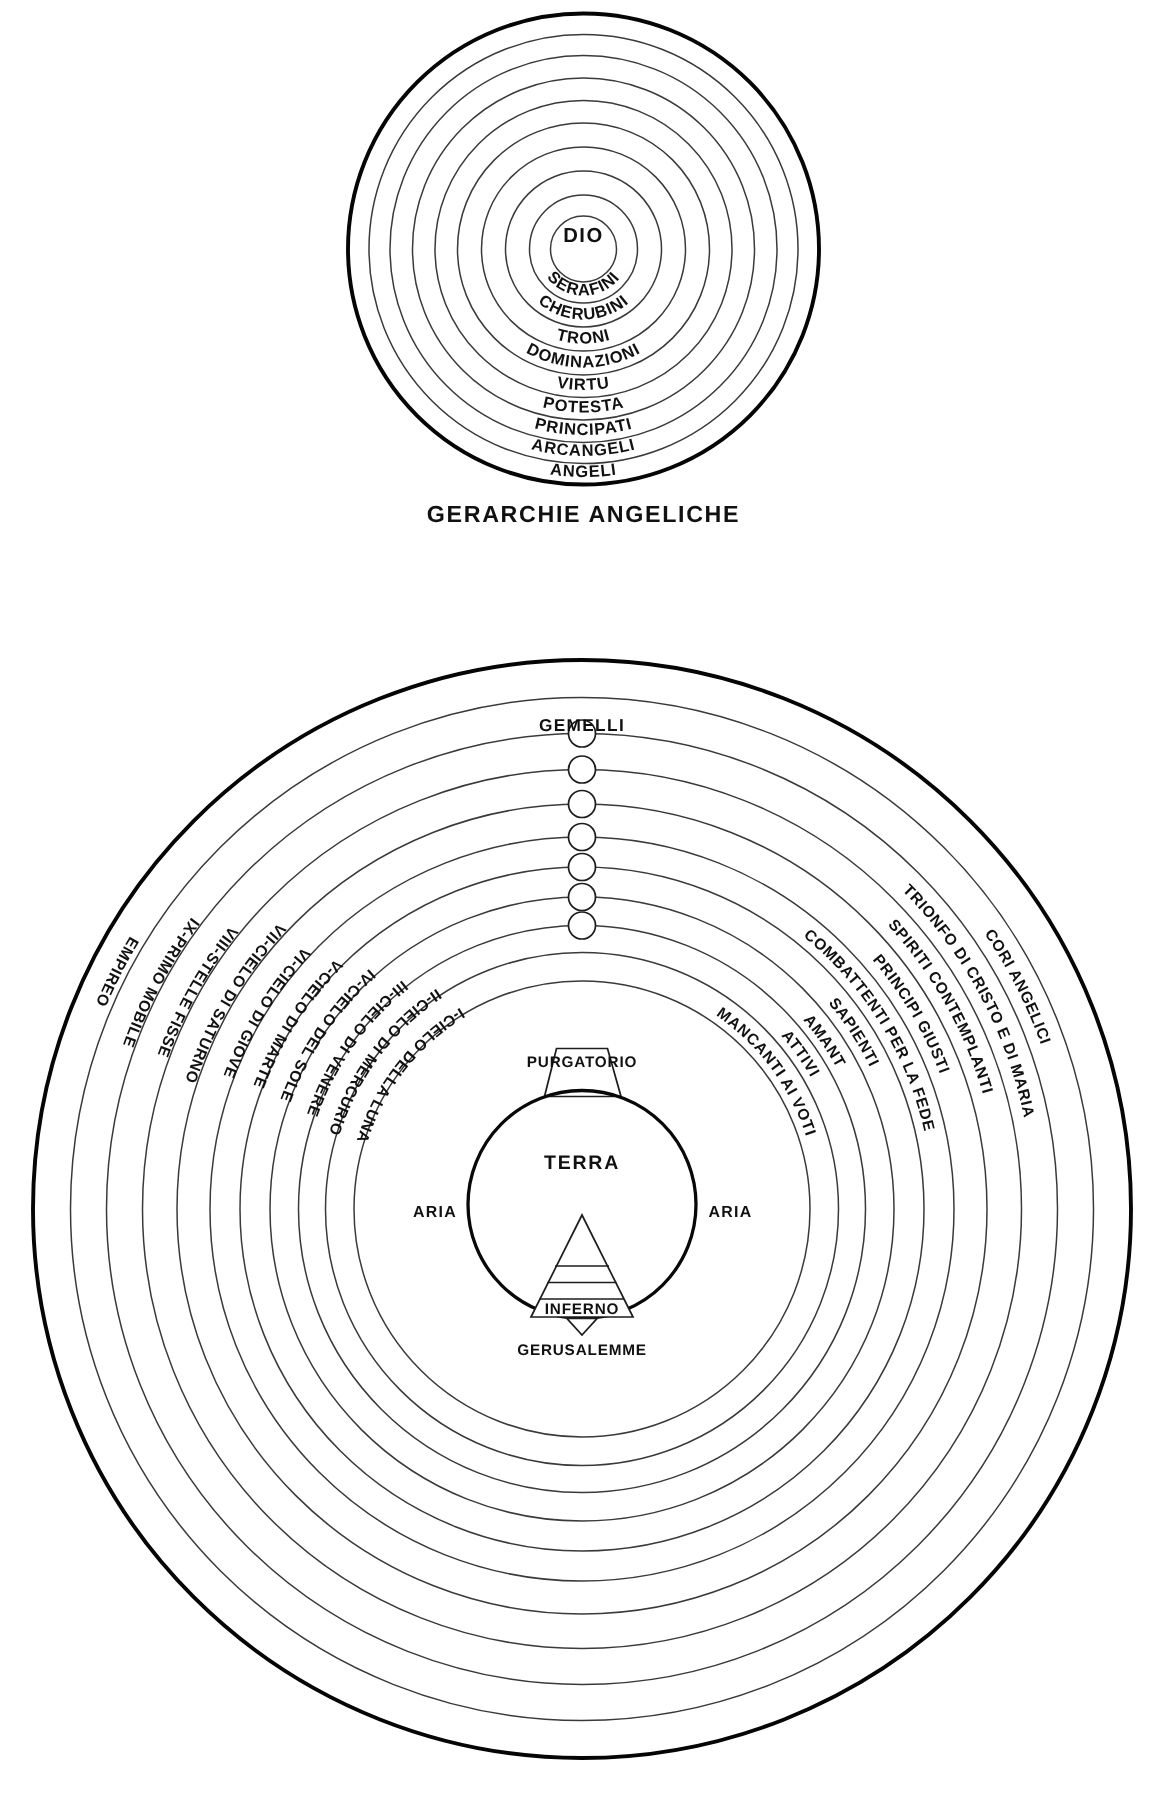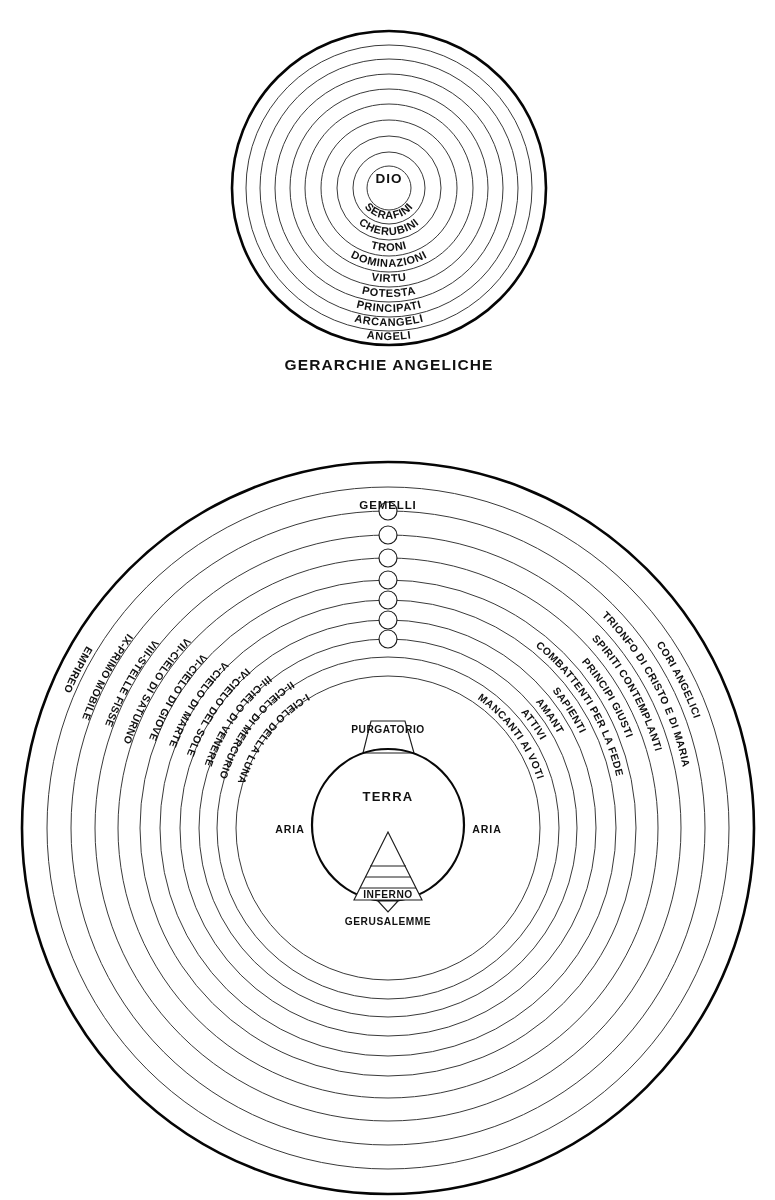--- a/index.html
+++ b/index.html
@@ -14,21 +14,20 @@
     position: relative;
     overflow: hidden;
     font-family: "Liberation Sans", sans-serif;
     color: #141414;
   }
   #stage {
     position: absolute;
     left: 0; top: 0;
     width: 775px;
     height: 1052px;
-    margin-top: 22px;
   }
   svg { display: block; }
   text {
     font-family: "Liberation Sans", sans-serif;
     fill: #111111;
     stroke: none;
   }
   .ring { fill: none; stroke: #3a3a3a; stroke-width: 1; }
   .ring-outer { fill: none; stroke: #050505; stroke-width: 2.6; }
   .ring-bold { fill: none; stroke: #080808; stroke-width: 2.2; }

